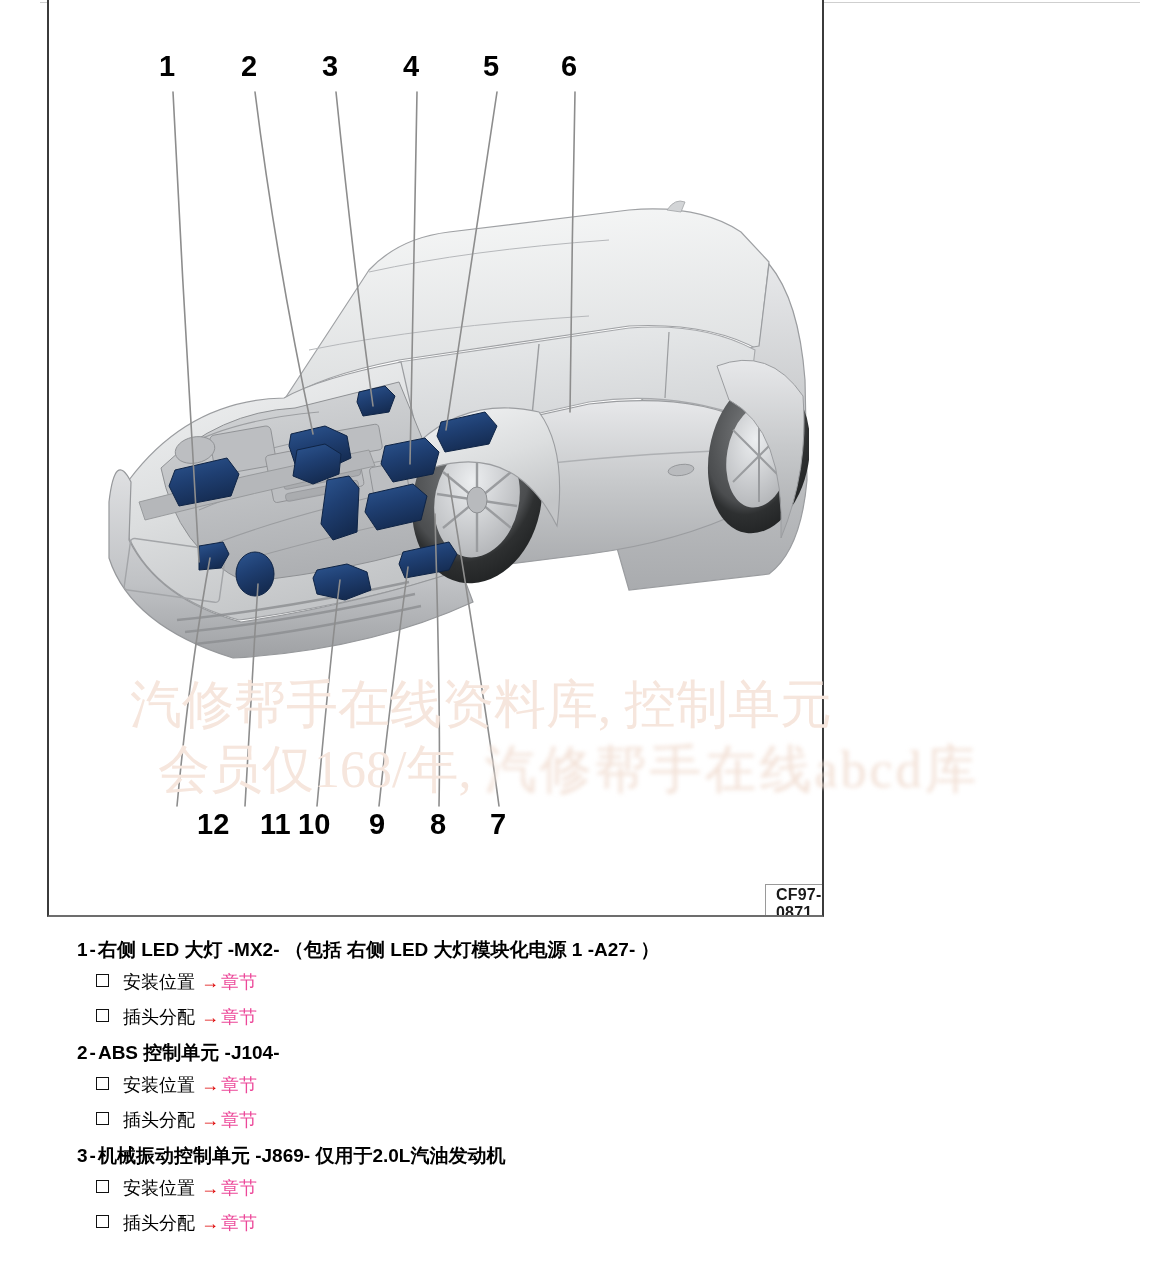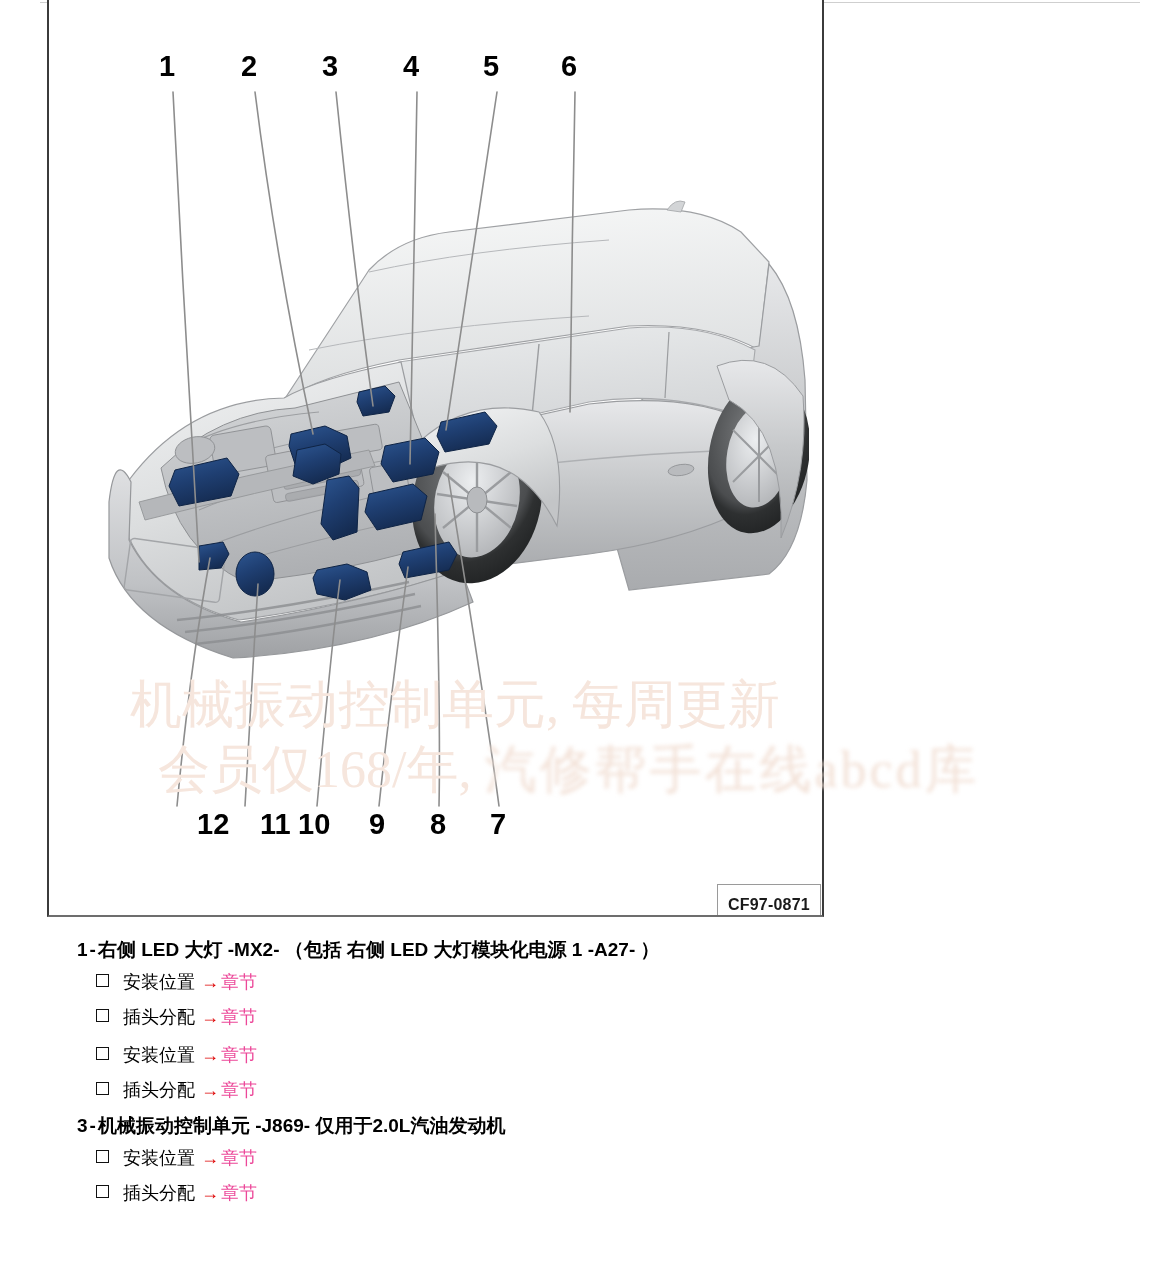--- a/index.html
+++ b/index.html
@@ -77,22 +77,22 @@
   .wm-blur {
     display: inline-block;
     color: #f3e2d8;
     filter: blur(2px);
     letter-spacing: 3px;
   }
 
   
   #diagram-id {
     position: absolute;
-    left: 668px; top: 884px;
-    padding: 11px 10px 4px 10px;
+    left: 716px; top: 884px;
+    padding: 1px 10px 4px 10px;
     border: 1px solid #9a9a9a;
     background: #ffffff;
     font-size: 16px;
     font-weight: bold;
     color: #1a1a1a;
     letter-spacing: 0.2px;
     font-family: "Liberation Sans", sans-serif;
   }
 
   
@@ -339,35 +339,36 @@
     <div class="callout" style="left:179px; top:810px;margin-left:32px;">11</div>
     <div class="callout" style="left:249px; top:810px;">10</div>
     <div class="callout" style="left:320px; top:810px;">9</div>
     <div class="callout" style="left:381px; top:810px;">8</div>
     <div class="callout" style="left:441px; top:810px;">7</div>
 
     <div id="diagram-id">CF97-0871</div>
   </div>
 
   <div id="watermark">
-    <span>机械振动控制单元, 每周更新</span>
+    <span>汽修帮手在线资料库, 控制单元</span>
     <span class="wm-line2"><span>会员仅168/年, </span><span class="wm-blur">汽修帮手在线abcd库</span></span>
   </div>
 
   <div id="legend">
 
     <div class="legend-item">
       <div class="legend-title"><span class="num">1</span><span class="dash">-</span><span>右侧 LED 大灯 -MX2- （包括 右侧 LED 大灯模块化电源 1 -A27- ）</span></div>
       <div class="sub-list">
         <div class="sub-item"><span class="bullet"></span><span>安装位置</span><span class="arrow">→</span><span class="link">章节</span></div>
         <div class="sub-item"><span class="bullet"></span><span>插头分配</span><span class="arrow">→</span><span class="link">章节</span></div>
       </div>
     </div>
 
     <div class="legend-item">
+      <div class="legend-title"><span class="num">2</span><span class="dash">-</span><span>ABS 控制单元 -J104-</span></div>
       <div class="sub-list">
         <div class="sub-item"><span class="bullet"></span><span>安装位置</span><span class="arrow">→</span><span class="link">章节</span></div>
         <div class="sub-item"><span class="bullet"></span><span>插头分配</span><span class="arrow">→</span><span class="link">章节</span></div>
       </div>
     </div>
 
     <div class="legend-item">
       <div class="legend-title"><span class="num">3</span><span class="dash">-</span><span>机械振动控制单元 -J869- 仅用于2.0L汽油发动机</span></div>
       <div class="sub-list">
         <div class="sub-item"><span class="bullet"></span><span>安装位置</span><span class="arrow">→</span><span class="link">章节</span></div>

